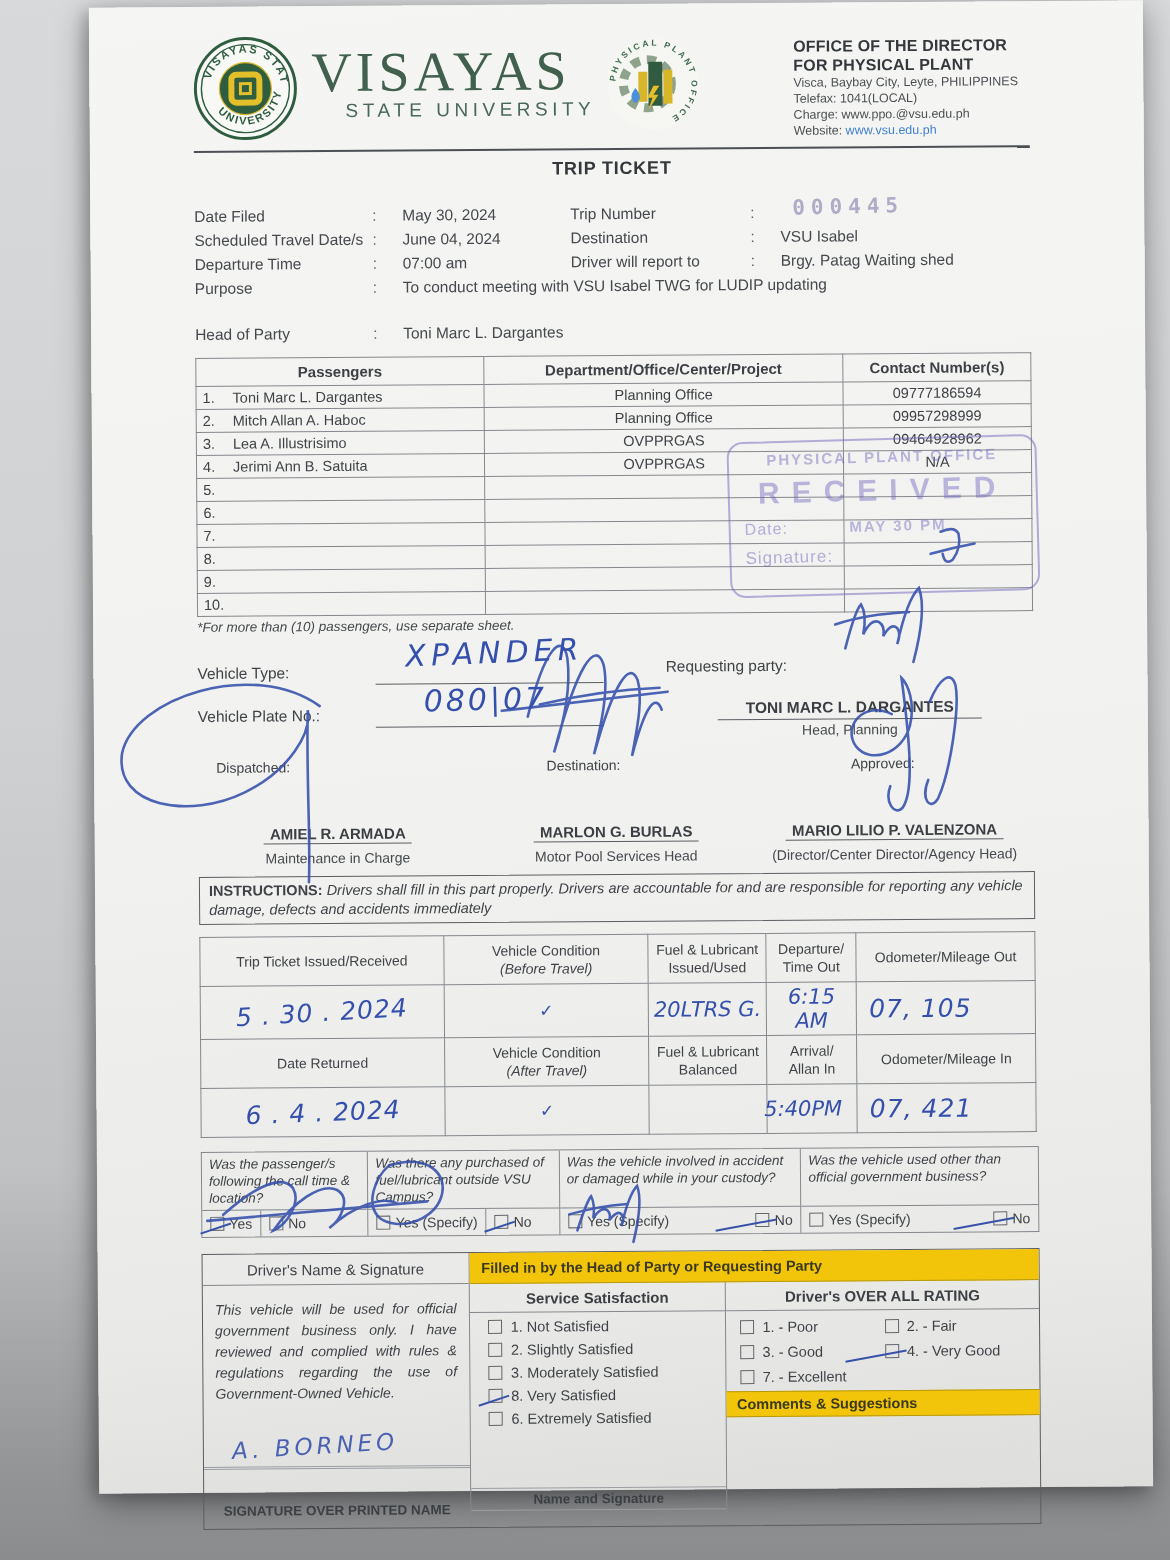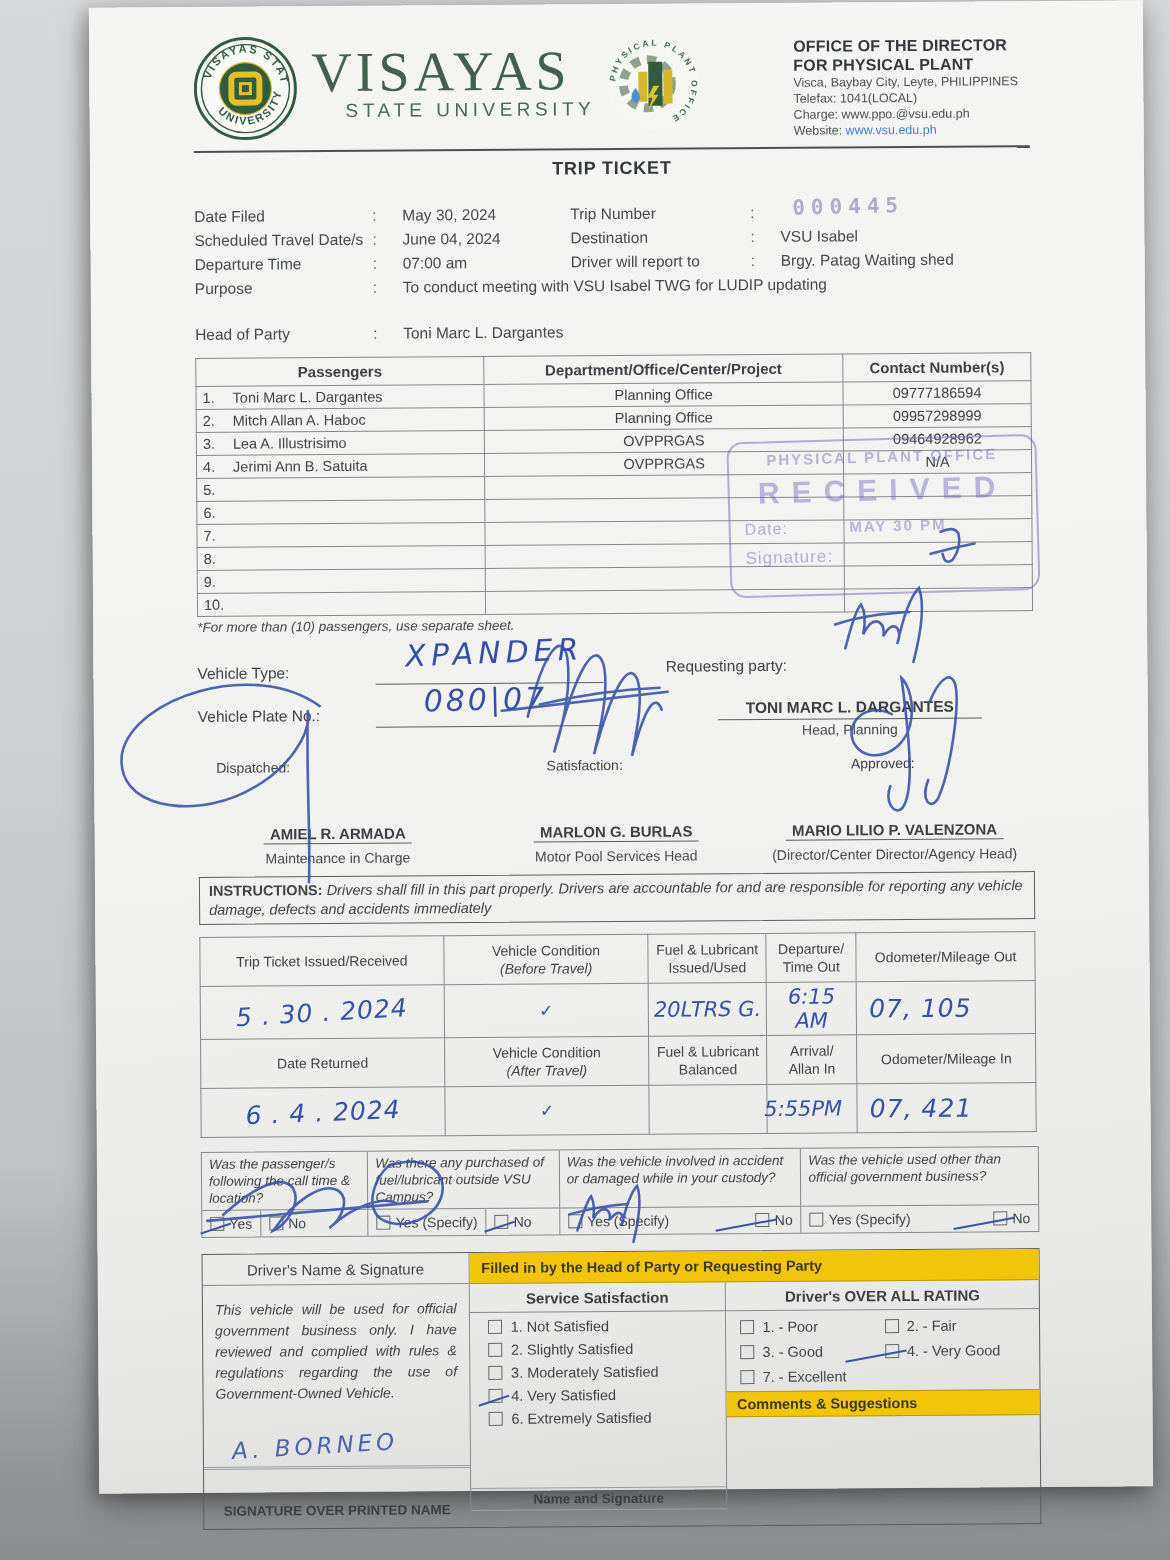--- a/index.html
+++ b/index.html
@@ -300,21 +300,21 @@
       </div>
     </div>
 
     <div class="sigs">
       <div class="sigcol">
         <span class="siglabel" style="margin-left:18px;">Dispatched:</span>
         <div class="signame"><span class="nm">AMIEL R. ARMADA</span></div>
         <div class="sigtitle">Maintenance in Charge</div>
       </div>
       <div class="sigcol">
-        <span class="siglabel" style="margin-left:70px;">Satisfaction:</span>
+        <span class="siglabel" style="margin-left:70px;">Destination:</span>
         <div class="signame"><span class="nm">MARLON G. BURLAS</span></div>
         <div class="sigtitle">Motor Pool Services Head</div>
       </div>
       <div class="sigcol">
         <span class="siglabel" style="margin-left:96px;">Approved:</span>
         <div class="signame"><span class="nm">MARIO LILIO P. VALENZONA</span></div>
         <div class="sigtitle">(Director/Center Director/Agency Head)</div>
       </div>
     </div>
 
@@ -350,21 +350,21 @@
         <td class="hd">Date Returned</td>
         <td class="hd"><span>Vehicle Condition</span><br><i>(After Travel)</i></td>
         <td class="hd"><span>Fuel &amp; Lubricant</span><br><span>Balanced</span></td>
         <td class="hd"><span>Arrival/</span><br><span>Allan In</span></td>
         <td class="hd">Odometer/Mileage In</td>
       </tr>
       <tr>
         <td class="vl"><span class="hand hw-big" style="transform:rotate(-2deg);display:inline-block;">6 . 4 . 2024</span></td>
         <td class="vl"><span class="hand chk">✓</span></td>
         <td class="vl"></td>
-        <td class="vl"><span class="hand hw-med" style="margin-left:-18px;">5:55PM</span></td>
+        <td class="vl"><span class="hand hw-med" style="margin-left:-18px;">5:40PM</span></td>
         <td class="vl" style="text-align:left;padding-left:12px;"><span class="hand hw-big">07, 421</span></td>
       </tr>
     </tbody>
       </table>
 
     <div class="qtable">
       <div class="qcell">
         <div class="qtext">Was the passenger/s following the call time &amp; location?</div>
         <div class="qops">
           <div class="qop">
@@ -443,21 +443,21 @@
           <div class="sat-item">
               <span class="cb"></span>
               <span>2.  Slightly Satisfied</span>
             </div>
           <div class="sat-item">
               <span class="cb"></span>
               <span>3.  Moderately Satisfied</span>
             </div>
           <div class="sat-item">
               <span class="cb checked"></span>
-              <span>4.  Very Satisfied</span>
+              <span>8.  Very Satisfied</span>
             </div>
           <div class="sat-item">
               <span class="cb"></span>
               <span>6.  Extremely Satisfied</span>
             </div>
         </div>
         <div class="b-mid-sig"></div>
         <div class="b-name-sig">Name and Signature</div>
         <div class="b-mid-tail"></div>
       </div>

